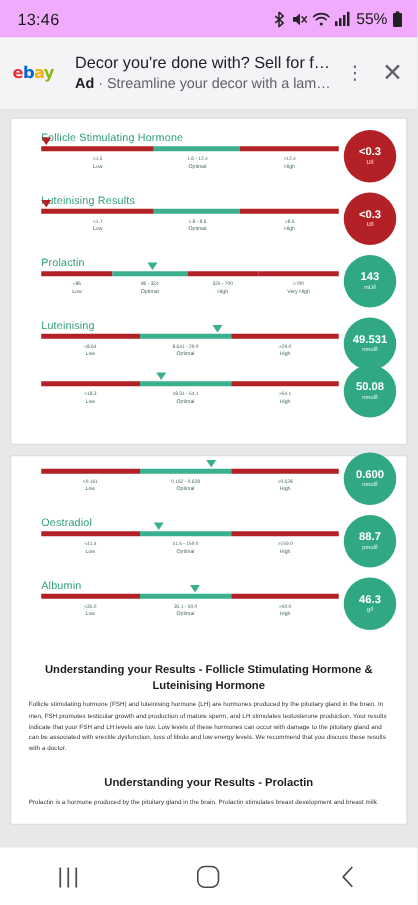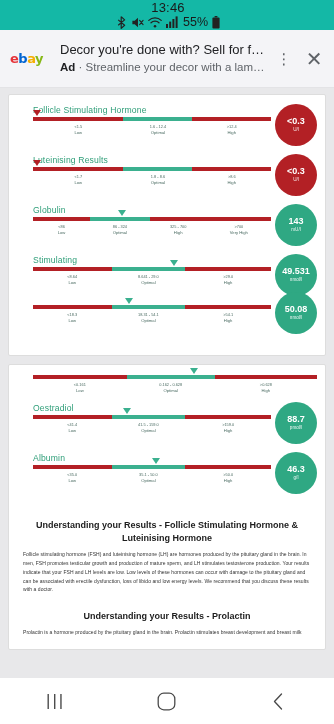--- a/index.html
+++ b/index.html
@@ -6,22 +6,22 @@
   html,body { width:334px; height:724px; }
   body {
     font-family:"Liberation Sans", sans-serif;
     background:#e8e8ea;
     overflow:hidden;
     position:relative;
   }
 
   
   .statusbar{
-    height:30px; background:#14b8a6; display:flex; align-items:center;
-    padding:0 12px 0 14px;flex-direction:column;
+    height:30px; background:#f0abfc; display:flex; align-items:center;
+    justify-content:space-between; padding:0 12px 0 14px;
   }
   .status-time{ font-size:13px; color:#1a1a1a; letter-spacing:.2px; }
   .status-right{ display:flex; align-items:center; gap:4px; }
   .status-right svg{ display:block; }
   .status-batt{ font-size:12.5px; color:#1a1a1a; margin-left:1px; }
 
   
   .adbar{
     background:#f4f4f7; height:58px; display:flex; align-items:center;
     padding:0 8px 0 10px; gap:10px; border-bottom:1px solid #e3e3e6;
@@ -207,21 +207,21 @@
                 </div>
               </div>
             </div>
             <div class="bm-badge red">
               <div class="bdg-val">&lt;0.3</div>
               <div class="bdg-unit">U/l</div>
             </div>
           </div>
         </div>
         <div class="bm">
-          <div class="bm-name">Globulin</div>
+          <div class="bm-name">Prolactin</div>
           <div class="bm-body">
             <div class="bm-scale">
               <div class="marker ok" style="left: calc(35.2% + 16px);"></div>
               <div class="bar">
                 <div class="seg low" style="width: 24%;"></div>
                 <div class="seg opt" style="width: 25%;"></div>
                 <div class="seg high" style="width: 24%;"></div>
                 <div class="seg vhigh" style="width: 27%;"></div>
               </div>
               <div class="labels">
@@ -243,21 +243,21 @@
                 </div>
               </div>
             </div>
             <div class="bm-badge green">
               <div class="bdg-val">143</div>
               <div class="bdg-unit">mU/l</div>
             </div>
           </div>
         </div>
         <div class="bm">
-          <div class="bm-name">Stimulating</div>
+          <div class="bm-name">Luteinising</div>
           <div class="bm-body">
             <div class="bm-scale">
               <div class="marker ok" style="left: calc(55.44% + 16px);"></div>
               <div class="bar">
                 <div class="seg low" style="width: 33%;"></div>
                 <div class="seg opt" style="width: 31%;"></div>
                 <div class="seg high" style="width: 36%;"></div>
               </div>
               <div class="labels">
                 <div class="lab" style="width: 33%;">
@@ -328,20 +328,24 @@
                 </div>
                 <div class="lab" style="width: 31%;">
                   <span class="r">0.162 - 0.628</span>
                   <span class="t">Optimal</span>
                 </div>
                 <div class="lab" style="width: 36%;">
                   <span class="r">&gt;0.628</span>
                   <span class="t">High</span>
                 </div>
               </div>
+            </div>
+            <div class="bm-badge green">
+              <div class="bdg-val">0.600</div>
+              <div class="bdg-unit">nmol/l</div>
             </div>
           </div>
         </div>
         <div class="bm">
           <div class="bm-name">Oestradiol</div>
           <div class="bm-body">
             <div class="bm-scale">
               <div class="marker ok" style="left: calc(36.96% + 16px);"></div>
               <div class="bar">
                 <div class="seg low" style="width: 33%;"></div>

